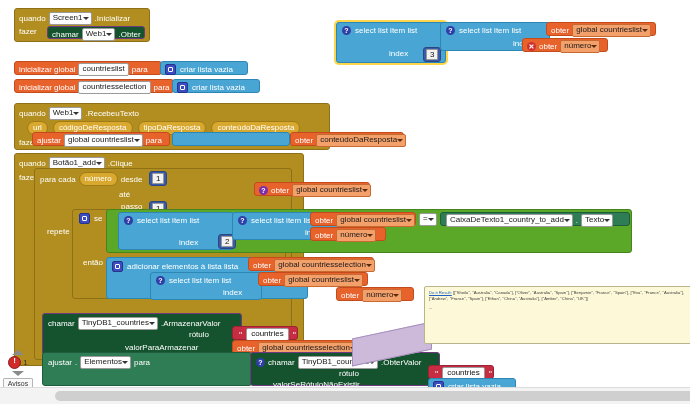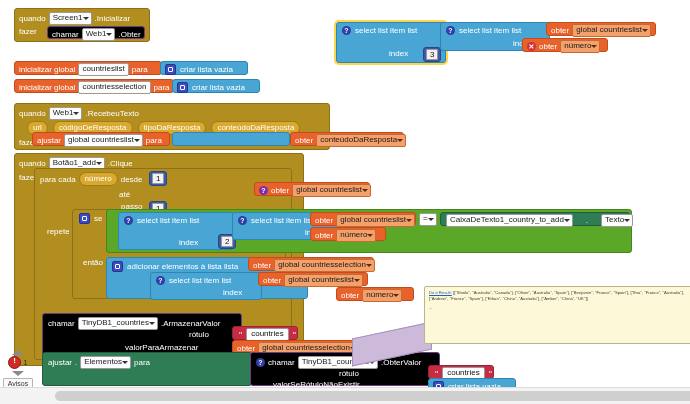--- a/index.html
+++ b/index.html
@@ -18,21 +18,21 @@
   .row{display:flex;align-items:center;white-space:nowrap;}
   .lbl{white-space:nowrap;}
 
   
   .c-event   {background:#b18e1f;border:1px solid #8e7018;}
   .c-ctrl    {background:#b18e1f;border:1px solid #8e7018;}
   .c-var     {background:#e8622c;border:1px solid #c44c1c;}
   .c-list    {background:#49a6d4;border:1px solid #2d87b5;}
   .c-logicg  {background:#5ba829;border:1px solid #46851d;}
   .c-textr   {background:#c62d42;border:1px solid #9d2233;}
-  .c-purple  {background:#000000;border:1px solid #6d3a80;}
+  .c-purple  {background:#14532d;border:1px solid #6d3a80;}
 
   
   .fld{
     display:inline-block;background:#fdfdfd;color:#1a1a1a;border:1px solid #9a9a9a;
     border-radius:2px;padding:0 8px 0 3px;line-height:10px;height:11px;
     position:relative;font-size:8px;
   }
   .fld:after{
     content:"";position:absolute;right:2px;top:4px;
     border-left:3px solid transparent;border-right:3px solid transparent;
@@ -341,21 +341,21 @@
     </div>
   </div>
   <div class="blk c-var" style="left:310px;top:227px;width:76px;height:14px;">
     <div class="row" style="position:absolute;left:4px;top:1px;gap:3px;">
       <span class="lbl">obter</span>
       <span class="vpill">número</span>
     </div>
   </div>
 
   <div class="blk" style="left:440px;top:212px;width:190px;height:14px;background:#2e7d55;border:1px solid #1f5c3e;">
-    <div class="row" style="position:absolute;left:5px;top:1px;gap:13px;">
+    <div class="row" style="position:absolute;left:5px;top:1px;gap:3px;">
       <span class="fld">CaixaDeTexto1_country_to_add</span>
       <span class="lbl">.</span>
       <span class="fld">Texto</span>
     </div>
   </div>
 
   <div class="blk c-list" style="left:106px;top:257px;width:202px;height:42px;">
     <div class="row" style="position:absolute;left:5px;top:3px;gap:4px;">
       <span class="mut"></span>
       <span class="lbl">adicionar elementos à lista   lista</span>

